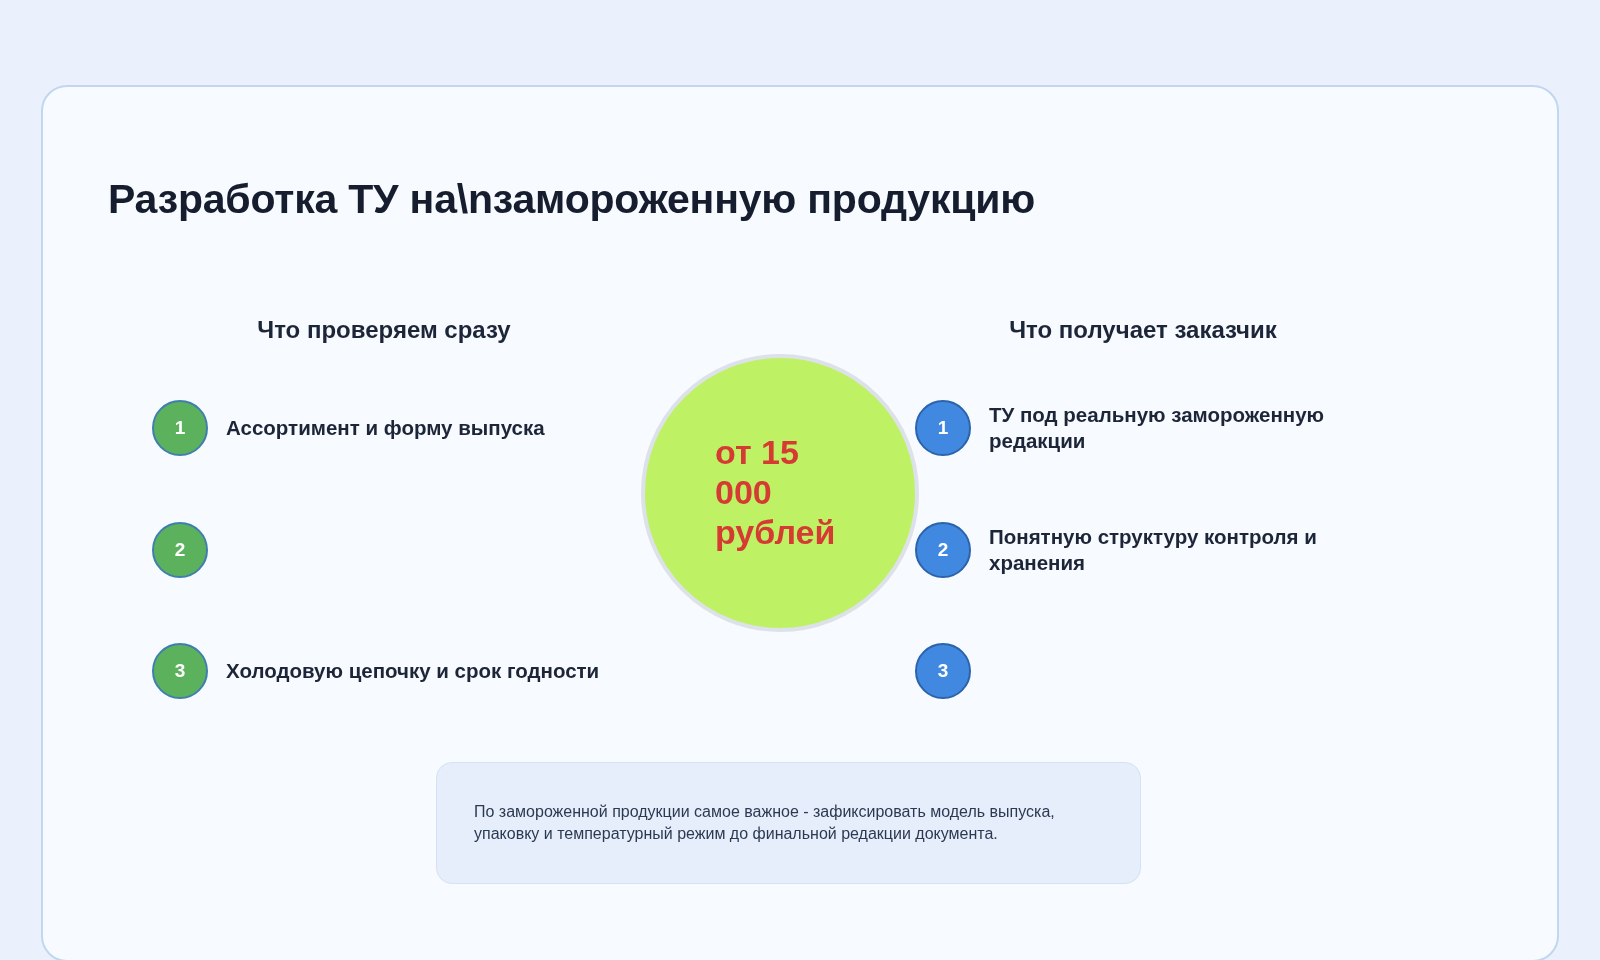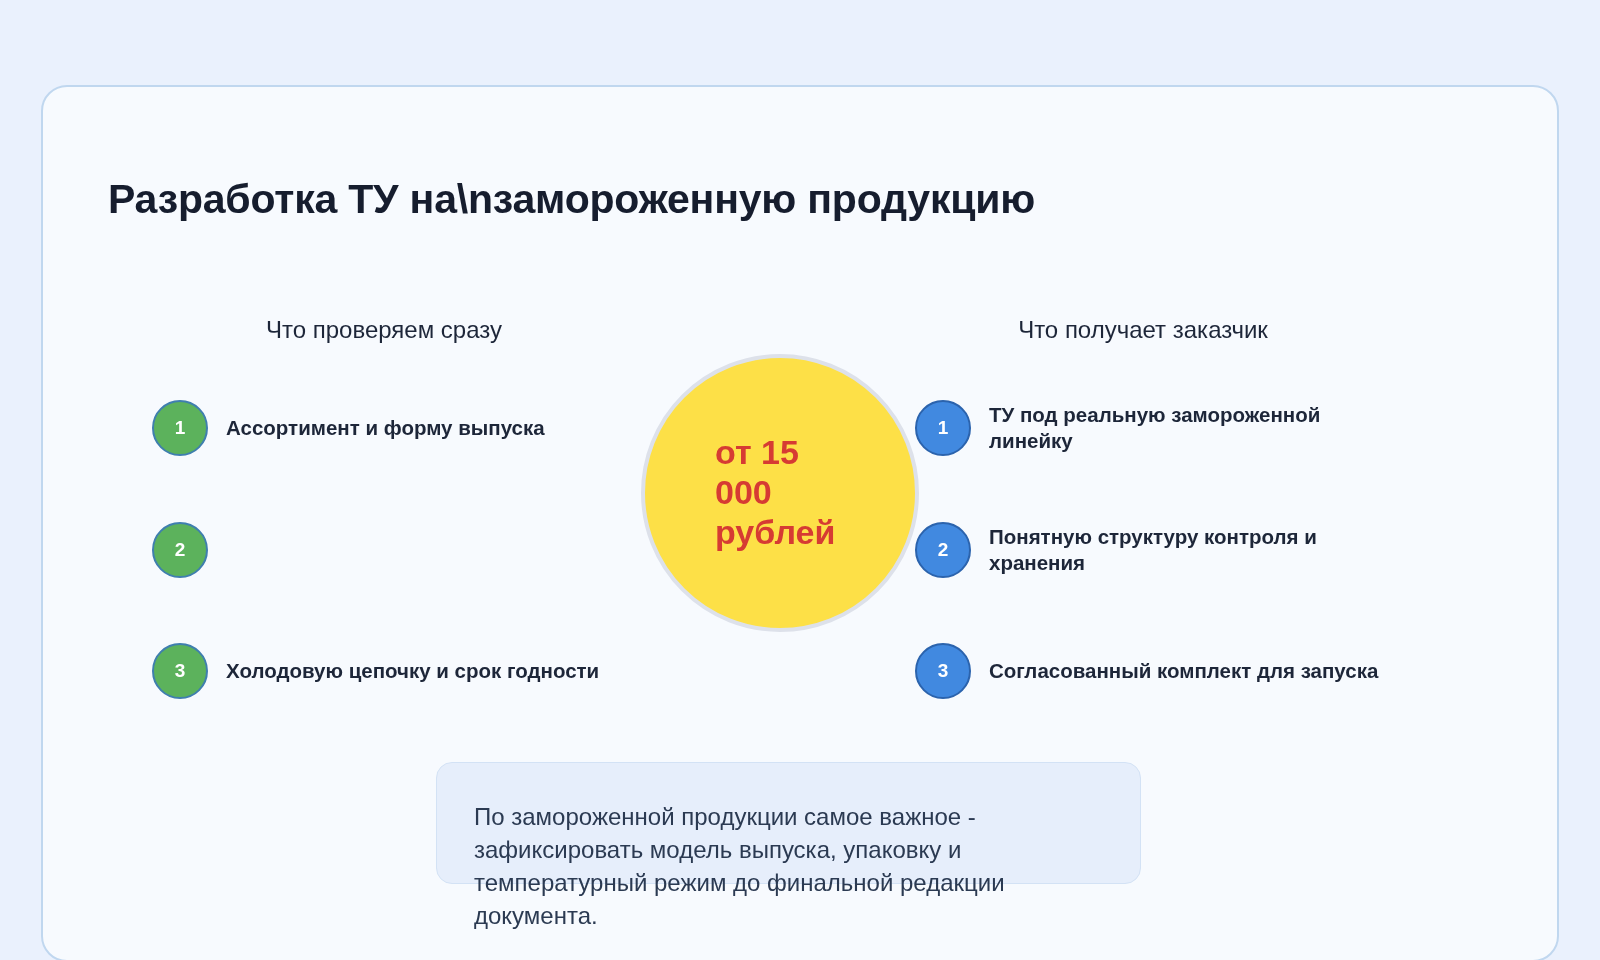--- a/index.html
+++ b/index.html
@@ -45,21 +45,21 @@
   
   .col {
     position: absolute;
     top: 272px;
   }
   .col-left { left: 108px; width: 560px; }
   .col-right { left: 908px; width: 470px; }
 
   .col-head {
     font-size: 24px;
-    font-weight: normal;
+    font-weight: bold;
     color: #1d2639;
     margin: 0 0 18px 0;
   }
   .col-left .col-head { text-align: center; padding-right: 8px; }
   .col-right .col-head { text-align: center; }
 
   .items {
     position: relative;
     margin: 0;
     padding: 0;
@@ -111,21 +111,21 @@
 
   
   .price-circle {
     position: absolute;
     left: 641px;
     top: 310px;
     width: 278px;
     height: 278px;
     box-sizing: border-box;
     border-radius: 50%;
-    background: #fde047;
+    background: #bef264;
     border: 4px solid #dde1ea;
     display: flex;
     align-items: center;
     justify-content: center;
     z-index: 2;
   }
   .price-text {
     width: 130px;
     font-size: 34px;
     line-height: 1.17;
@@ -144,21 +144,21 @@
     box-sizing: border-box;
     background: #e6eefb;
     border: 1px solid #d3e2f5;
     border-radius: 16px;
   }
   .note-text {
     position: absolute;
     left: 474px;
     top: 757px;
     width: 640px;
-    font-size: 24px;
+    font-size: 16px;
     line-height: 1.37;
     color: #2b3a52;
   }
 </style>
 </head>
 <body>
 
 <div class="stage">
 
   <div class="card"></div>
@@ -185,31 +185,30 @@
 
     </div>
   </div>
 
   <div class="col col-right">
     <div class="col-head">Что получает заказчик</div>
     <div class="items">
 
       <div class="item item-1">
         <span class="badge badge-blue">1</span>
-        <span class="item-text">ТУ под реальную замороженной линейку</span>
+        <span class="item-text">ТУ под реальную замороженную редакции</span>
       </div>
 
       <div class="item item-2">
         <span class="badge badge-blue">2</span>
         <span class="item-text">Понятную структуру контроля и хранения</span>
       </div>
 
       <div class="item item-3">
         <span class="badge badge-blue">3</span>
-        <span class="item-text">Согласованный комплект для запуска</span>
       </div>
 
     </div>
   </div>
 
   <div class="price-circle">
     <div class="price-text">от 15 000 рублей</div>
   </div>
 
   <div class="note-box"></div>

